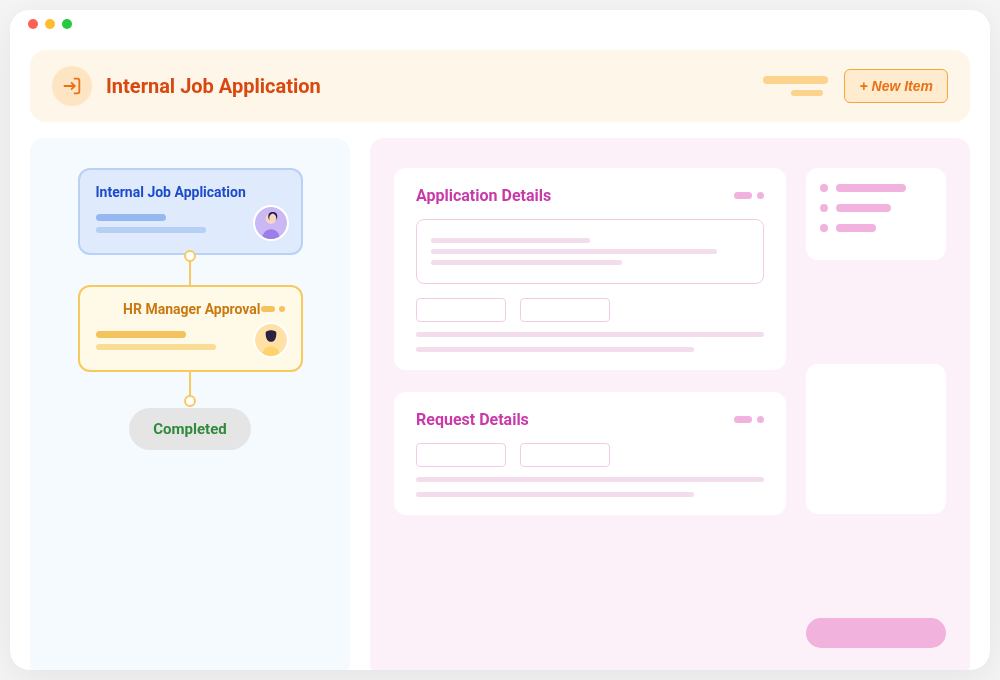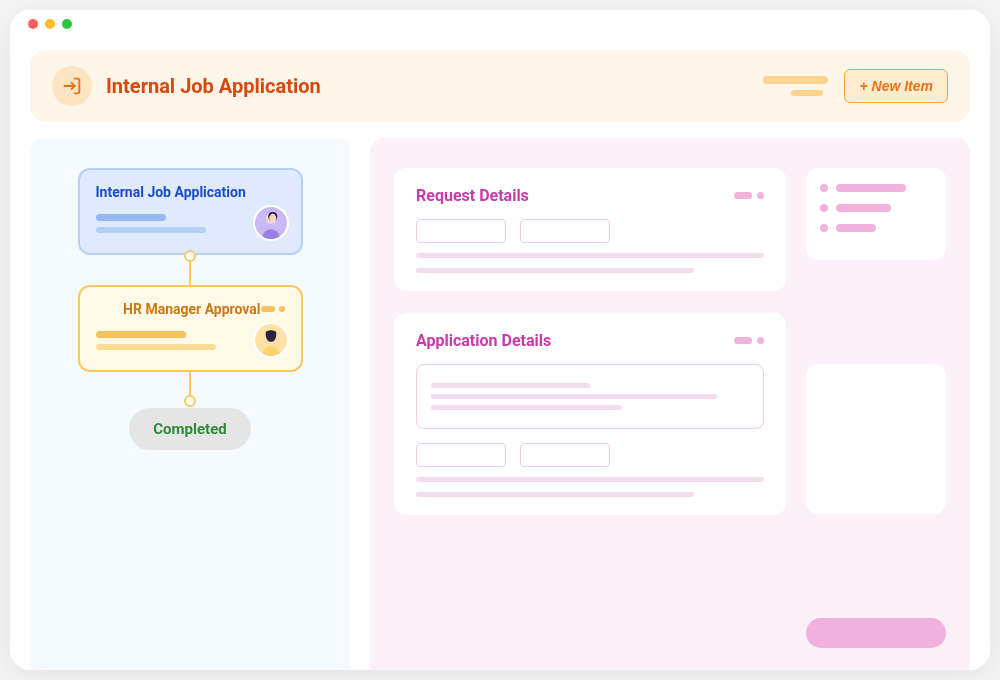--- a/index.html
+++ b/index.html
@@ -292,46 +292,46 @@
 
       <div class="completed-pill">Completed</div>
     </div>
 
     <div class="right-panel">
 
       <div class="right-main">
 
         <div class="detail-card">
           <div class="detail-top">
+            <h3>Application Details</h3>
+            <div class="detail-dots">
+                <div class="dash"></div>
+                <div class="dot"></div>
+              </div>
+          </div>
+          <div class="text-block">
+            <div class="tl a"></div>
+              <div class="tl b"></div>
+              <div class="tl c"></div>
+          </div>
+          <div class="field-row">
+            <div class="field-box"></div>
+            <div class="field-box"></div>
+          </div>
+          <div class="skel-line w1"></div>
+          <div class="skel-line w2"></div>
+        </div>
+
+        <div class="detail-card">
+          <div class="detail-top">
             <h3>Request Details</h3>
             <div class="detail-dots">
                 <div class="dash"></div>
                 <div class="dot"></div>
               </div>
-          </div>
-          <div class="field-row">
-            <div class="field-box"></div>
-            <div class="field-box"></div>
-          </div>
-          <div class="skel-line w1"></div>
-          <div class="skel-line w2"></div>
-        </div>
-
-        <div class="detail-card">
-          <div class="detail-top">
-            <h3>Application Details</h3>
-            <div class="detail-dots">
-                <div class="dash"></div>
-                <div class="dot"></div>
-              </div>
-          </div>
-          <div class="text-block">
-            <div class="tl a"></div>
-              <div class="tl b"></div>
-              <div class="tl c"></div>
           </div>
           <div class="field-row">
             <div class="field-box"></div>
             <div class="field-box"></div>
           </div>
           <div class="skel-line w1"></div>
           <div class="skel-line w2"></div>
         </div>
 
       </div>

